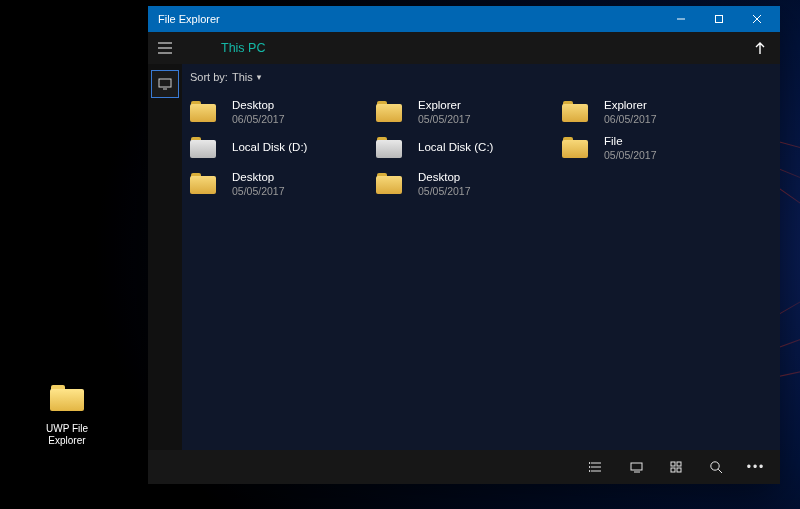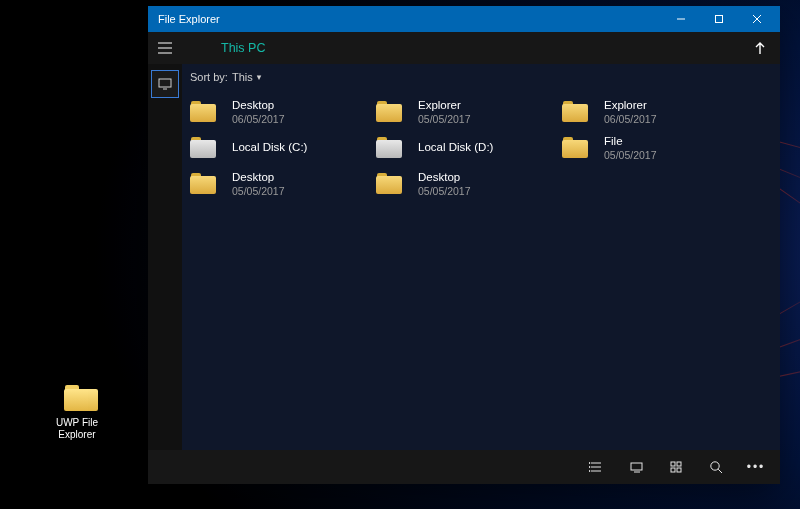--- a/index.html
+++ b/index.html
@@ -18,21 +18,21 @@
   .flare div:nth-child(1){ top:35px; right:-30px; transform:rotate(15deg);}
   .flare div:nth-child(2){ top:65px; right:-20px; transform:rotate(22deg);}
   .flare div:nth-child(3){ top:100px; right:-25px; transform:rotate(35deg);}
   .flare div:nth-child(4){ top:170px; right:-20px; transform:rotate(-30deg);}
   .flare div:nth-child(5){ top:210px; right:-25px; transform:rotate(-20deg);}
   .flare div:nth-child(6){ top:245px; right:-30px; transform:rotate(-12deg);}
 
   
   .desktop-icon {
     position: absolute; left: 36px; top: 385px; width: 62px;
-    display: flex; flex-direction: column; align-items: flex-end; gap: 6px;
+    display: flex; flex-direction: column; align-items: center; gap: 12px;
     cursor: pointer;
   }
   .desktop-icon .folder { width: 34px; height: 26px; position: relative; }
   .desktop-icon .folder::before { content:""; position:absolute; left:1px; top:0; width:14px; height:5px; background:#f2cf63; border-radius:2px 2px 0 0; }
   .desktop-icon .folder::after  { content:""; position:absolute; left:0; top:4px; width:34px; height:22px; background:linear-gradient(#ffe58a,#e3b644); border-radius:2px; }
   .desktop-icon .badge { position:absolute; left:3px; top:13px; width:16px; height:12px; background:#2f74d0; border:1px solid #fff; border-radius:1px; }
   .desktop-icon .label { color:#fff; font-size:10px; text-align:center; text-shadow:0 1px 2px #000; line-height:1.15; white-space:pre-line; }
 
   
   .window {
@@ -180,27 +180,27 @@
           <div class="item">
             <div class="fico"></div>
             <div class="meta">
               <span class="name">Explorer</span>
               <span class="date">06/05/2017</span>
             </div>
           </div>
           <div class="item">
             <div class="fico dico"></div>
             <div class="meta">
+              <span class="name">Local Disk (D:)</span>
+            </div>
+          </div>
+          <div class="item">
+            <div class="fico dico"></div>
+            <div class="meta">
               <span class="name">Local Disk (C:)</span>
-            </div>
-          </div>
-          <div class="item">
-            <div class="fico dico"></div>
-            <div class="meta">
-              <span class="name">Local Disk (D:)</span>
             </div>
           </div>
           <div class="item">
             <div class="fico"></div>
             <div class="meta">
               <span class="name">File</span>
               <span class="date">05/05/2017</span>
             </div>
           </div>
           <div class="item">

